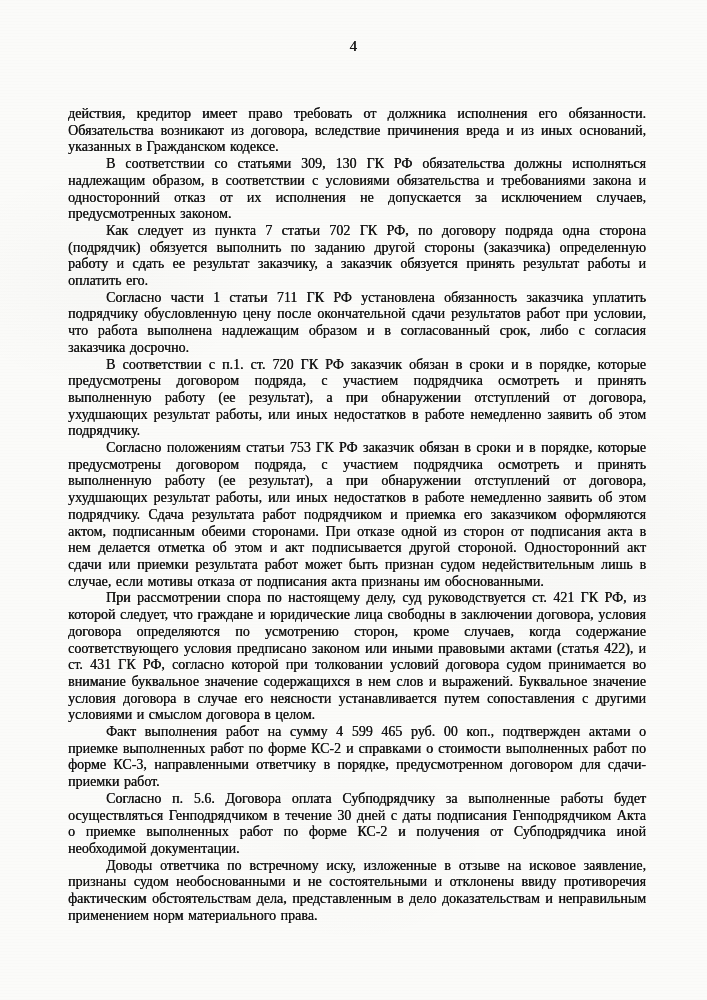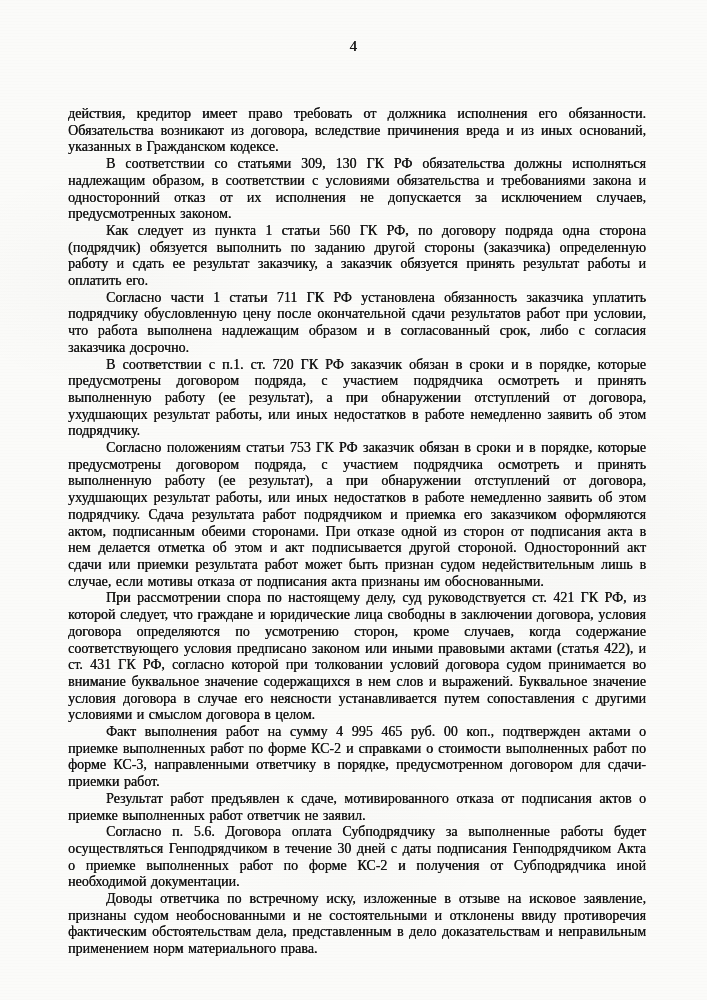--- a/index.html
+++ b/index.html
@@ -57,24 +57,23 @@
 </head>
 <body>
 
 <div class="page">
 
   <div class="page-number">4</div>
 
   <div class="content">
     <p class="continuation">действия, кредитор имеет право требовать от должника исполнения его обязанности. Обязательства возникают из договора, вследствие причинения вреда и из иных оснований, указанных в Гражданском кодексе.</p>
     <p>В соответствии со статьями 309, 130 ГК РФ обязательства должны исполняться надлежащим образом, в соответствии с условиями обязательства и требованиями закона и односторонний отказ от их исполнения не допускается за исключением случаев, предусмотренных законом.</p>
-    <p>Как следует из пункта 1 статьи 560 ГК РФ, по договору подряда одна сторона (подрядчик) обязуется выполнить по заданию другой стороны (заказчика) определенную работу и сдать ее результат заказчику, а заказчик обязуется принять результат работы и оплатить его.</p>
+    <p>Как следует из пункта 7 статьи 702 ГК РФ, по договору подряда одна сторона (подрядчик) обязуется выполнить по заданию другой стороны (заказчика) определенную работу и сдать ее результат заказчику, а заказчик обязуется принять результат работы и оплатить его.</p>
     <p>Согласно части 1 статьи 711 ГК РФ установлена обязанность заказчика уплатить подрядчику обусловленную цену после окончательной сдачи результатов работ при условии, что работа выполнена надлежащим образом и в согласованный срок, либо с согласия заказчика досрочно.</p>
     <p>В соответствии с п.1. ст. 720 ГК РФ заказчик обязан в сроки и в порядке, которые предусмотрены договором подряда, с участием подрядчика осмотреть и принять выполненную работу (ее результат), а при обнаружении отступлений от договора, ухудшающих результат работы, или иных недостатков в работе немедленно заявить об этом подрядчику.</p>
     <p>Согласно положениям статьи 753 ГК РФ заказчик обязан в сроки и в порядке, которые предусмотрены договором подряда, с участием подрядчика осмотреть и принять выполненную работу (ее результат), а при обнаружении отступлений от договора, ухудшающих результат работы, или иных недостатков в работе немедленно заявить об этом подрядчику. Сдача результата работ подрядчиком и приемка его заказчиком оформляются актом, подписанным обеими сторонами. При отказе одной из сторон от подписания акта в нем делается отметка об этом и акт подписывается другой стороной. Односторонний акт сдачи или приемки результата работ может быть признан судом недействительным лишь в случае, если мотивы отказа от подписания акта признаны им обоснованными.</p>
     <p>При рассмотрении спора по настоящему делу, суд руководствуется ст. 421 ГК РФ, из которой следует, что граждане и юридические лица свободны в заключении договора, условия договора определяются по усмотрению сторон, кроме случаев, когда содержание соответствующего условия предписано законом или иными правовыми актами (статья 422), и ст. 431 ГК РФ, согласно которой при толковании условий договора судом принимается во внимание буквальное значение содержащихся в нем слов и выражений. Буквальное значение условия договора в случае его неясности устанавливается путем сопоставления с другими условиями и смыслом договора в целом.</p>
-    <p>Факт выполнения работ на сумму 4 995 465 руб. 00 коп., подтвержден актами о приемке выполненных работ по форме КС-2 и справками о стоимости выполненных работ по форме КС-3, направленными ответчику в порядке, предусмотренном договором для сдачи-приемки работ.</p>
-    <p>Результат работ предъявлен к сдаче, мотивированного отказа от подписания актов о приемке выполненных работ ответчик не заявил.</p>
+    <p>Факт выполнения работ на сумму 4 599 465 руб. 00 коп., подтвержден актами о приемке выполненных работ по форме КС-2 и справками о стоимости выполненных работ по форме КС-3, направленными ответчику в порядке, предусмотренном договором для сдачи-приемки работ.</p>
     <p>Согласно п. 5.6. Договора оплата Субподрядчику за выполненные работы будет осуществляться Генподрядчиком в течение 30 дней с даты подписания Генподрядчиком Акта о приемке выполненных работ по форме КС-2 и получения от Субподрядчика иной необходимой документации.</p>
     <p>Доводы ответчика по встречному иску, изложенные в отзыве на исковое заявление, признаны судом необоснованными и не состоятельными и отклонены ввиду противоречия фактическим обстоятельствам дела, представленным в дело доказательствам и неправильным применением норм материального права.</p>
   </div>
 
 </div>
 
 </body></html>

